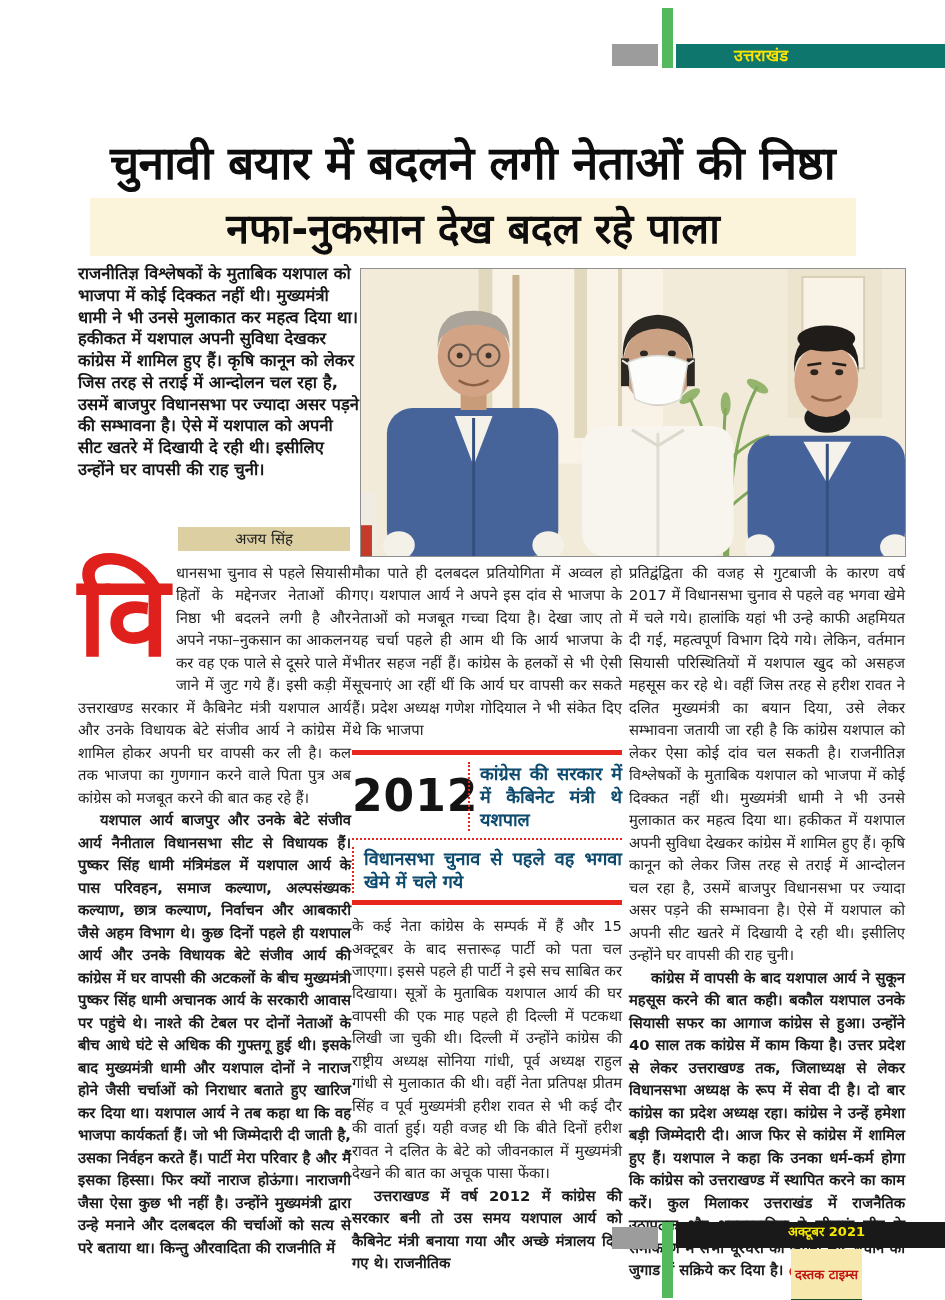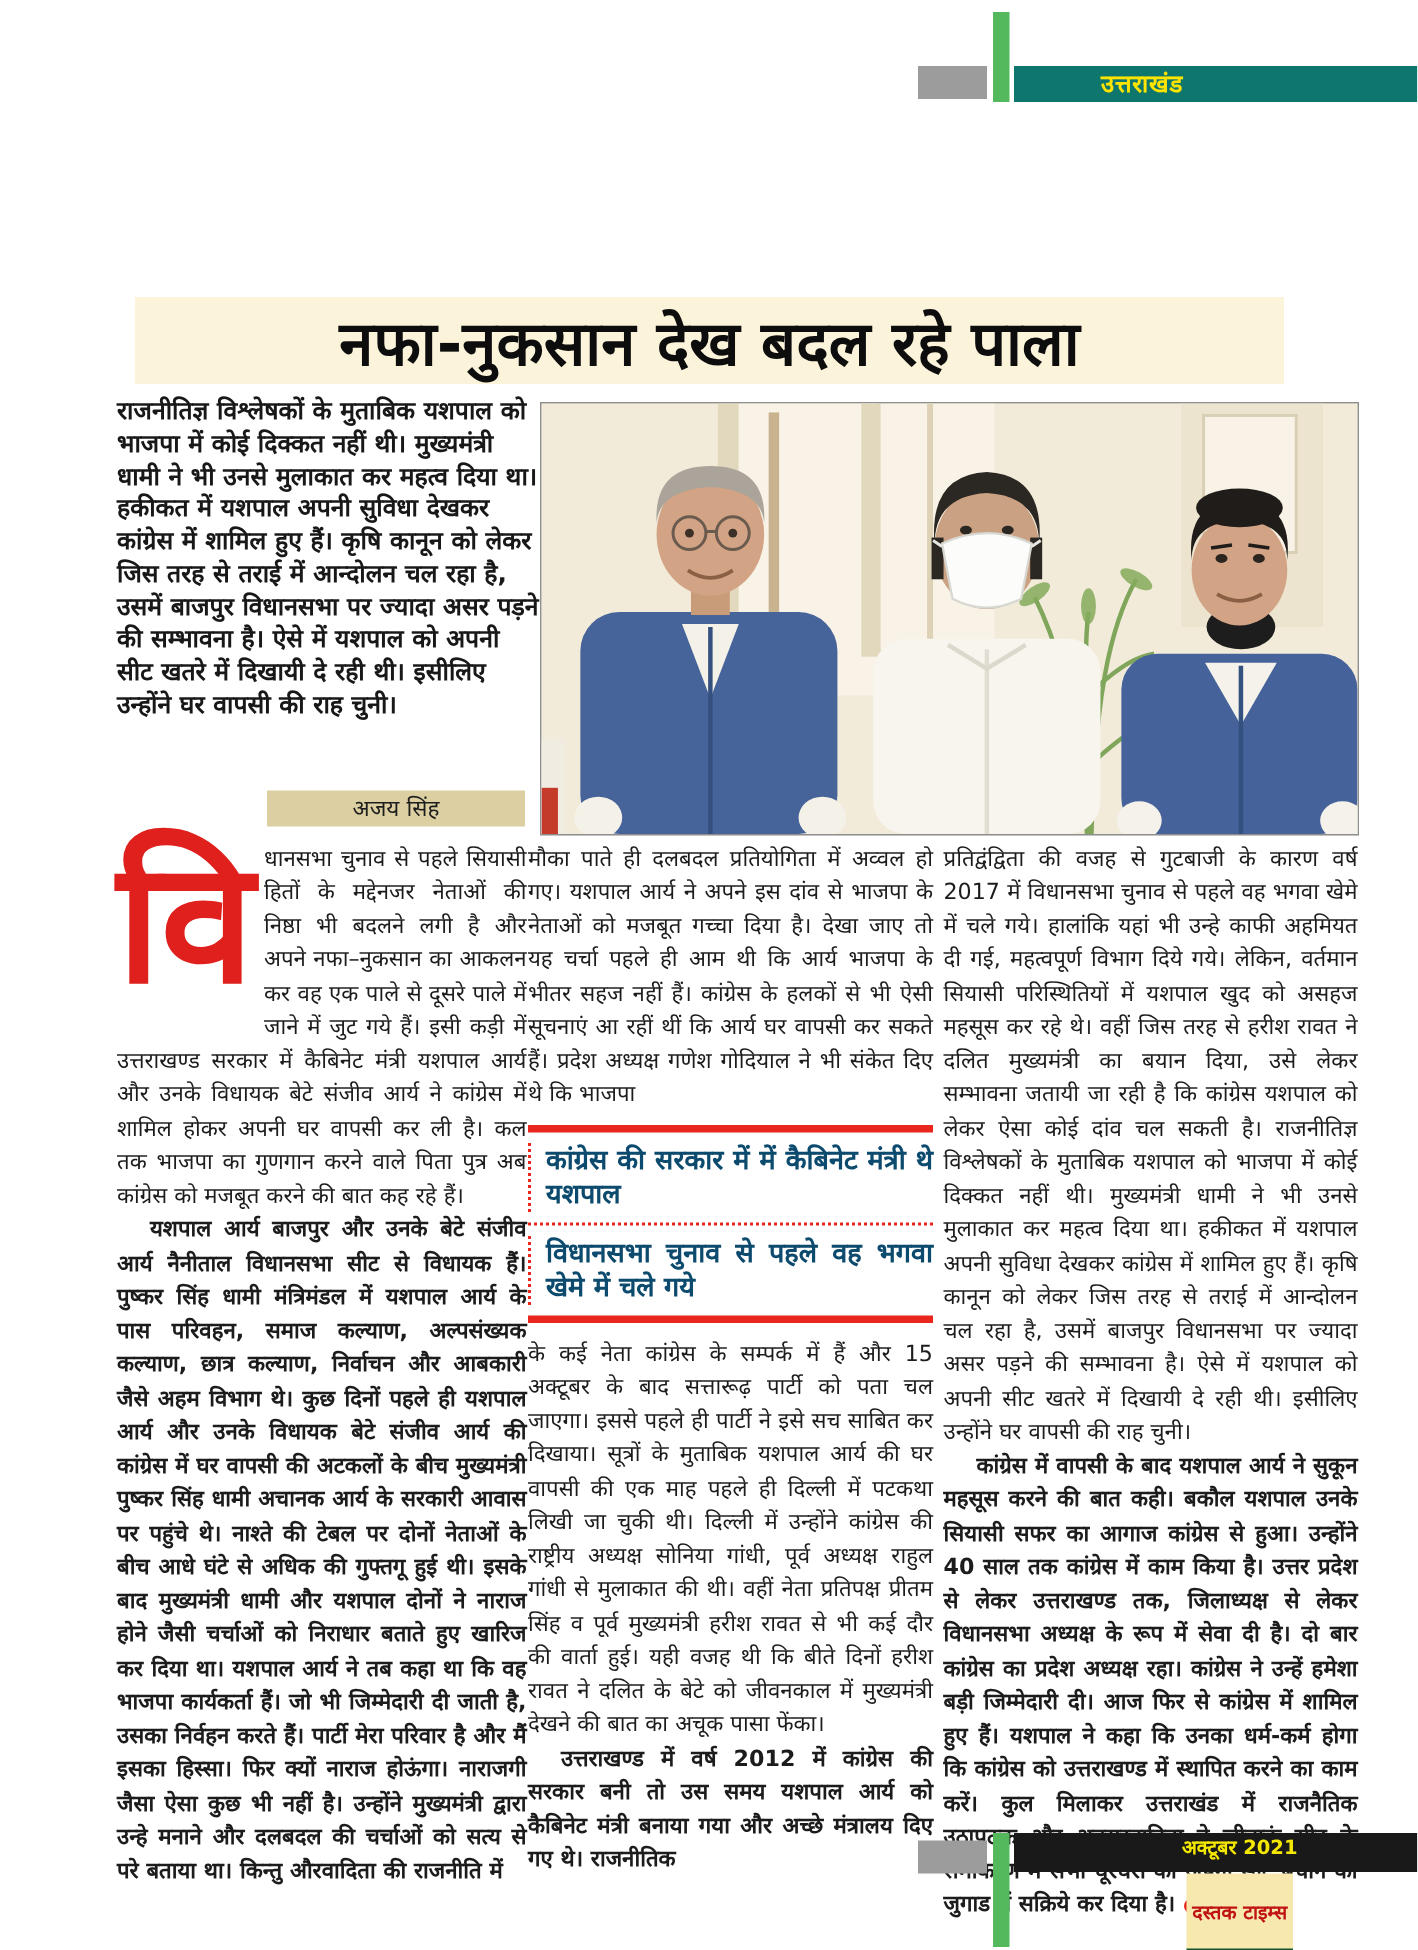--- a/index.html
+++ b/index.html
@@ -81,20 +81,21 @@
 <body>
 
 <div class="page">
 
   <div class="hdr-gray"></div>
   <div class="hdr-green"></div>
   <div class="hdr-bar">
     <span class="hdr-label">उत्तराखंड</span>
   </div>
 
+  <h1 class="headline">चुनावी बयार में बदलने लगी नेताओं की निष्ठा</h1>
   <div class="subheadline-band">
     <span class="subheadline">नफा-नुकसान देख बदल रहे पाला</span>
   </div>
 
   <div class="intro">राजनीतिज्ञ विश्लेषकों के मुताबिक यशपाल को भाजपा में कोई दिक्कत नहीं थी। मुख्यमंत्री धामी ने भी उनसे मुलाकात कर महत्व दिया था। हकीकत में यशपाल अपनी सुविधा देखकर कांग्रेस में शामिल हुए हैं। कृषि कानून को लेकर जिस तरह से तराई में आन्दोलन चल रहा है, उसमें बाजपुर विधानसभा पर ज्यादा असर पड़ने की सम्भावना है। ऐसे में यशपाल को अपनी सीट खतरे में दिखायी दे रही थी। इसीलिए उन्होंने घर वापसी की राह चुनी।</div>
   <div class="byline">अजय सिंह</div>
 
   <div class="photo-frame">
     <svg viewBox="0 0 546 289" preserveAspectRatio="none">
 
@@ -185,20 +186,21 @@
     <p>
       <span class="dropcap">वि</span><span>धानसभा चुनाव से पहले सियासी हितों के मद्देनजर नेताओं की निष्ठा भी बदलने लगी है और अपने नफा–नुकसान का आकलन कर वह एक पाले से दूसरे पाले में जाने में जुट गये हैं। इसी कड़ी में उत्तराखण्ड सरकार में कैबिनेट मंत्री यशपाल आर्य और उनके विधायक बेटे संजीव आर्य ने कांग्रेस में शामिल होकर अपनी घर वापसी कर ली है। कल तक भाजपा का गुणगान करने वाले पिता पुत्र अब कांग्रेस को मजबूत करने की बात कह रहे हैं।</span>
     </p>
     <p class="indent">यशपाल आर्य बाजपुर और उनके बेटे संजीव आर्य नैनीताल विधानसभा सीट से विधायक हैं। पुष्कर सिंह धामी मंत्रिमंडल में यशपाल आर्य के पास परिवहन, समाज कल्याण, अल्पसंख्यक कल्याण, छात्र कल्याण, निर्वाचन और आबकारी जैसे अहम विभाग थे। कुछ दिनों पहले ही यशपाल आर्य और उनके विधायक बेटे संजीव आर्य की कांग्रेस में घर वापसी की अटकलों के बीच मुख्यमंत्री पुष्कर सिंह धामी अचानक आर्य के सरकारी आवास पर पहुंचे थे। नाश्ते की टेबल पर दोनों नेताओं के बीच आधे घंटे से अधिक की गुफ्तगू हुई थी। इसके बाद मुख्यमंत्री धामी और यशपाल दोनों ने नाराज होने जैसी चर्चाओं को निराधार बताते हुए खारिज कर दिया था। यशपाल आर्य ने तब कहा था कि वह भाजपा कार्यकर्ता हैं। जो भी जिम्मेदारी दी जाती है, उसका निर्वहन करते हैं। पार्टी मेरा परिवार है और मैं इसका हिस्सा। फिर क्यों नाराज होऊंगा। नाराजगी जैसा ऐसा कुछ भी नहीं है। उन्होंने मुख्यमंत्री द्वारा उन्हे मनाने और दलबदल की चर्चाओं को सत्य से परे बताया था। किन्तु औरवादिता की राजनीति में</p>
   </div>
 
   <div class="col col2">
     <p>मौका पाते ही दलबदल प्रतियोगिता में अव्वल हो गए। यशपाल आर्य ने अपने इस दांव से भाजपा के नेताओं को मजबूत गच्चा दिया है। देखा जाए तो यह चर्चा पहले ही आम थी कि आर्य भाजपा के भीतर सहज नहीं हैं। कांग्रेस के हलकों से भी ऐसी सूचनाएं आ रहीं थीं कि आर्य घर वापसी कर सकते हैं। प्रदेश अध्यक्ष गणेश गोदियाल ने भी संकेत दिए थे कि भाजपा</p>
     <div class="infobox">
       <div class="infobox-row">
+        <div class="infobox-year">2012</div>
         <div class="infobox-text">कांग्रेस की सरकार में में कैबिनेट मंत्री थे यशपाल</div>
       </div>
       <div class="infobox-row">
         <div class="infobox-text">विधानसभा चुनाव से पहले वह भगवा खेमे में चले गये</div>
       </div>
     </div>
     <p>के कई नेता कांग्रेस के सम्पर्क में हैं और 15 अक्टूबर के बाद सत्तारूढ़ पार्टी को पता चल जाएगा। इससे पहले ही पार्टी ने इसे सच साबित कर दिखाया। सूत्रों के मुताबिक यशपाल आर्य की घर वापसी की एक माह पहले ही दिल्ली में पटकथा लिखी जा चुकी थी। दिल्ली में उन्होंने कांग्रेस की राष्ट्रीय अध्यक्ष सोनिया गांधी, पूर्व अध्यक्ष राहुल गांधी से मुलाकात की थी। वहीं नेता प्रतिपक्ष प्रीतम सिंह व पूर्व मुख्यमंत्री हरीश रावत से भी कई दौर की वार्ता हुई। यही वजह थी कि बीते दिनों हरीश रावत ने दलित के बेटे को जीवनकाल में मुख्यमंत्री देखने की बात का अचूक पासा फेंका।</p>
     <p class="indent">उत्तराखण्ड में वर्ष 2012 में कांग्रेस की सरकार बनी तो उस समय यशपाल आर्य को कैबिनेट मंत्री बनाया गया और अच्छे मंत्रालय दिए गए थे। राजनीतिक</p>
   </div>
 

